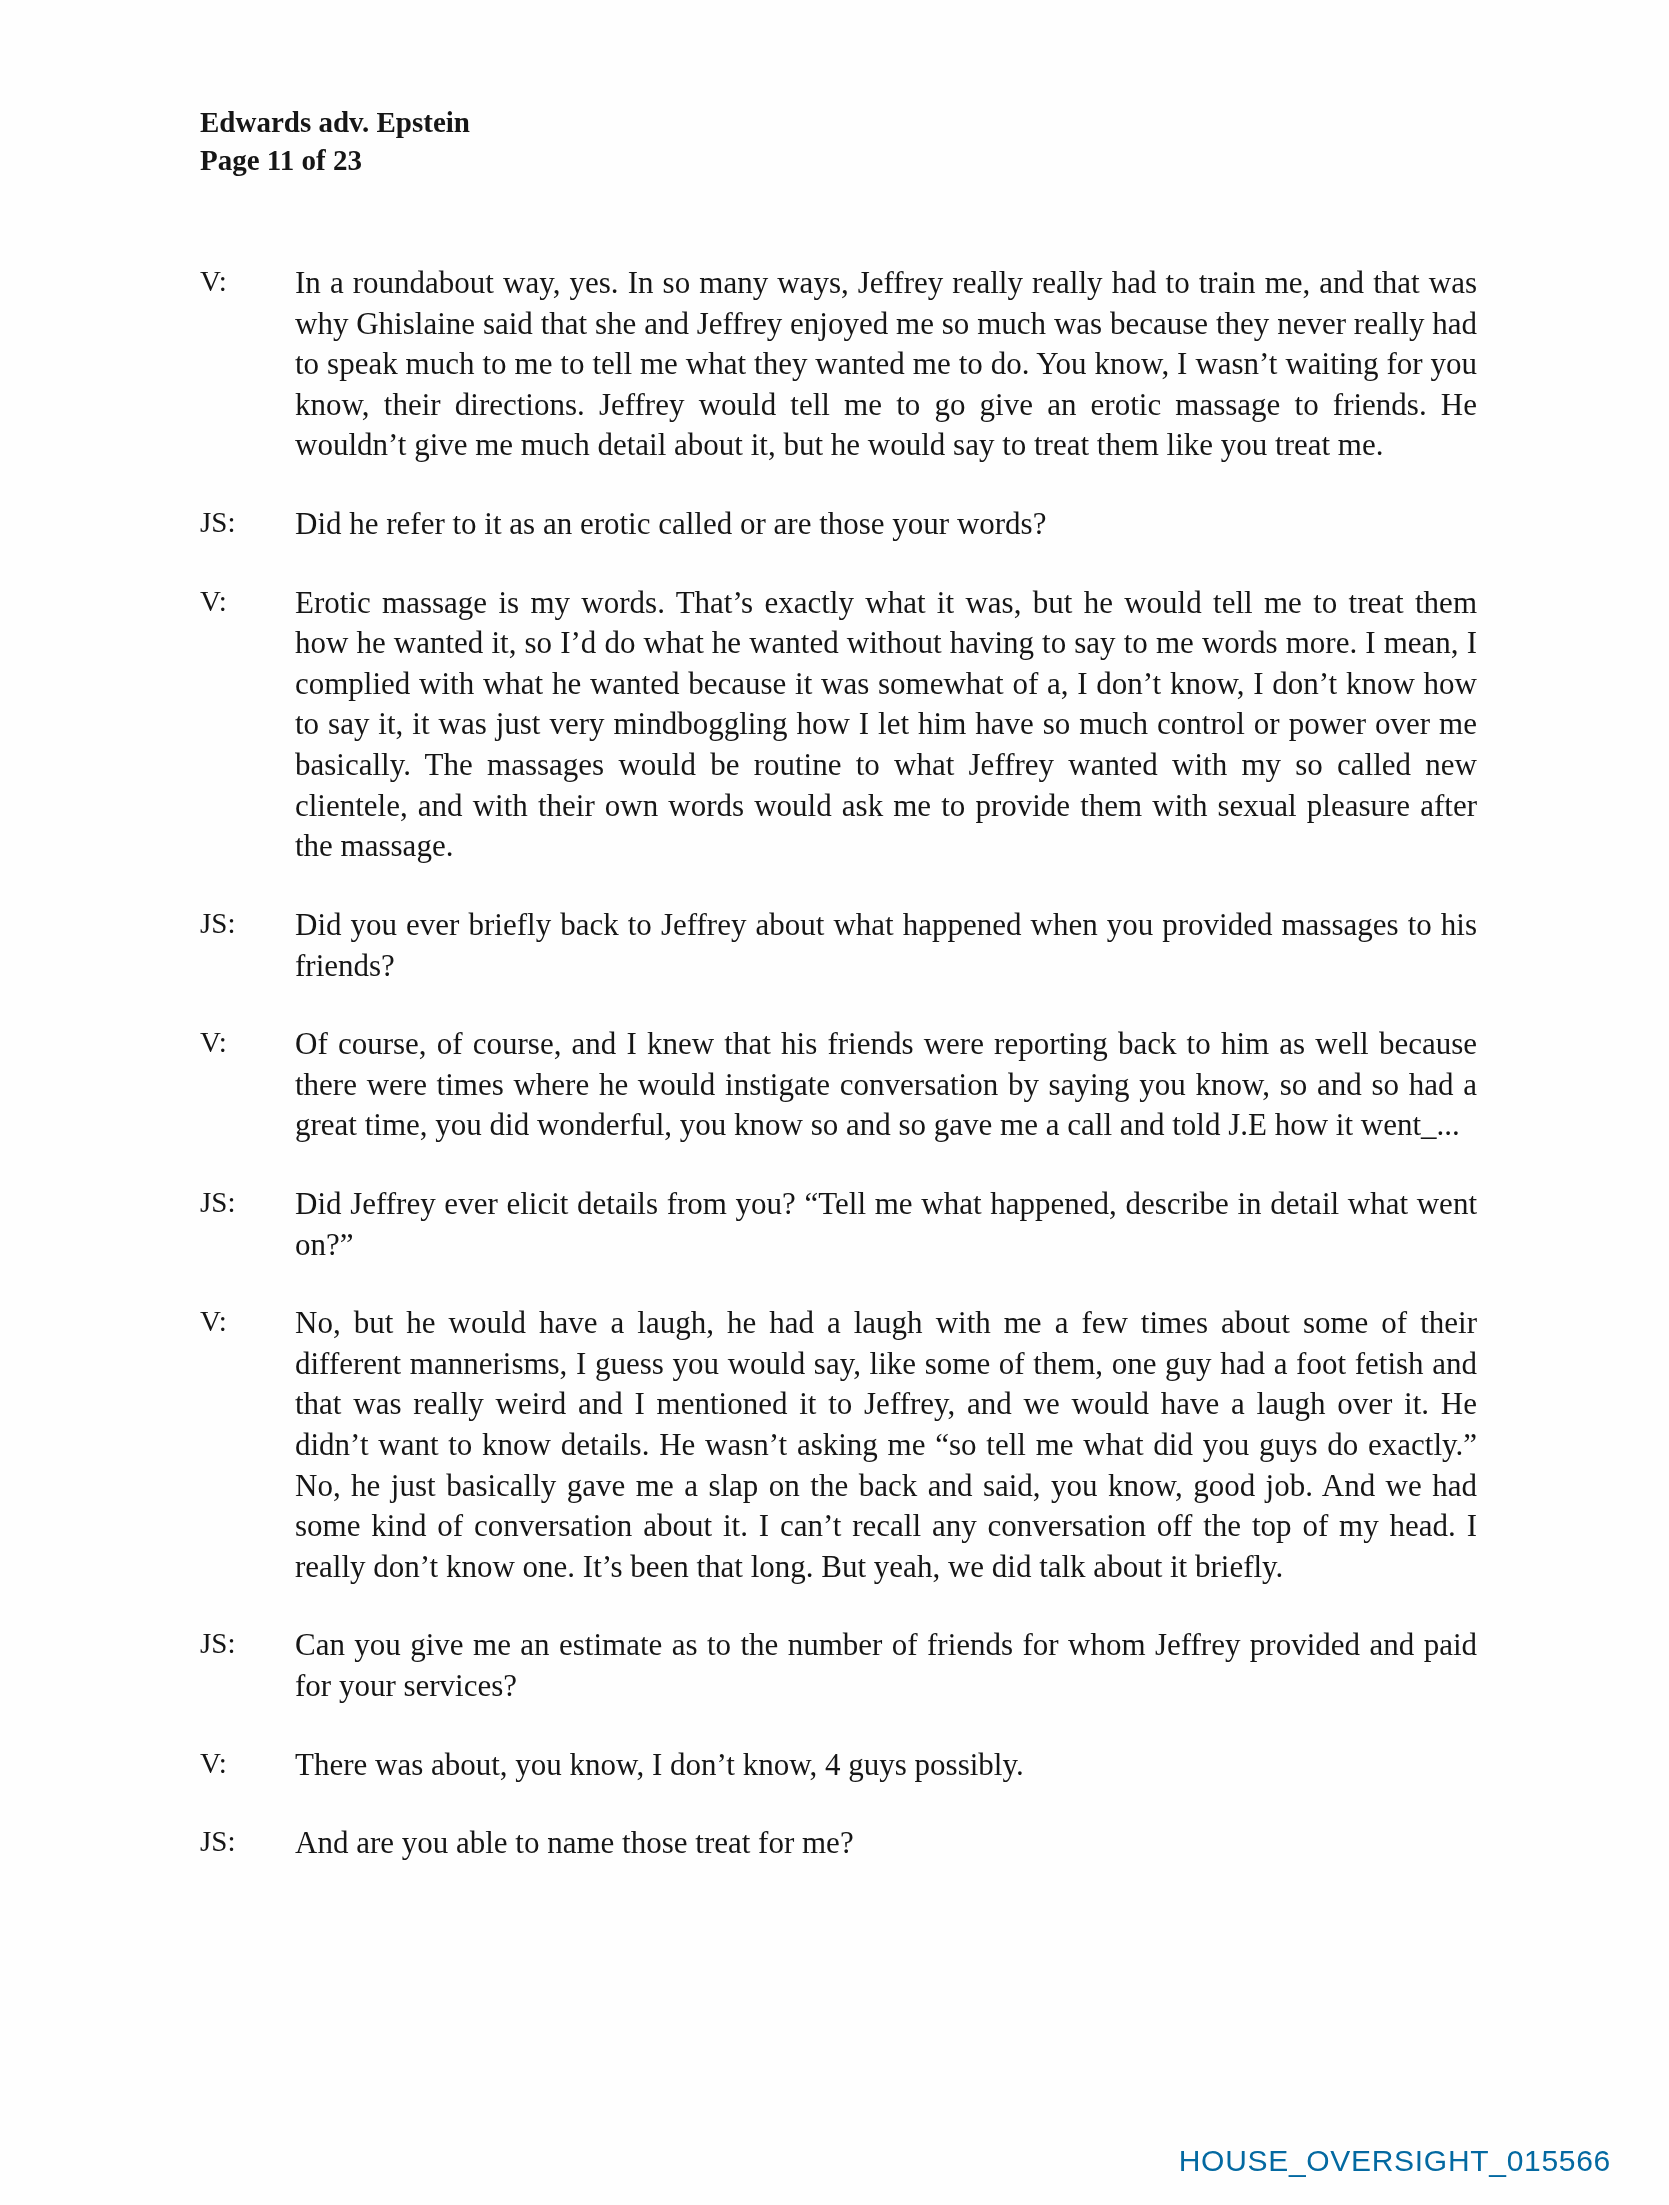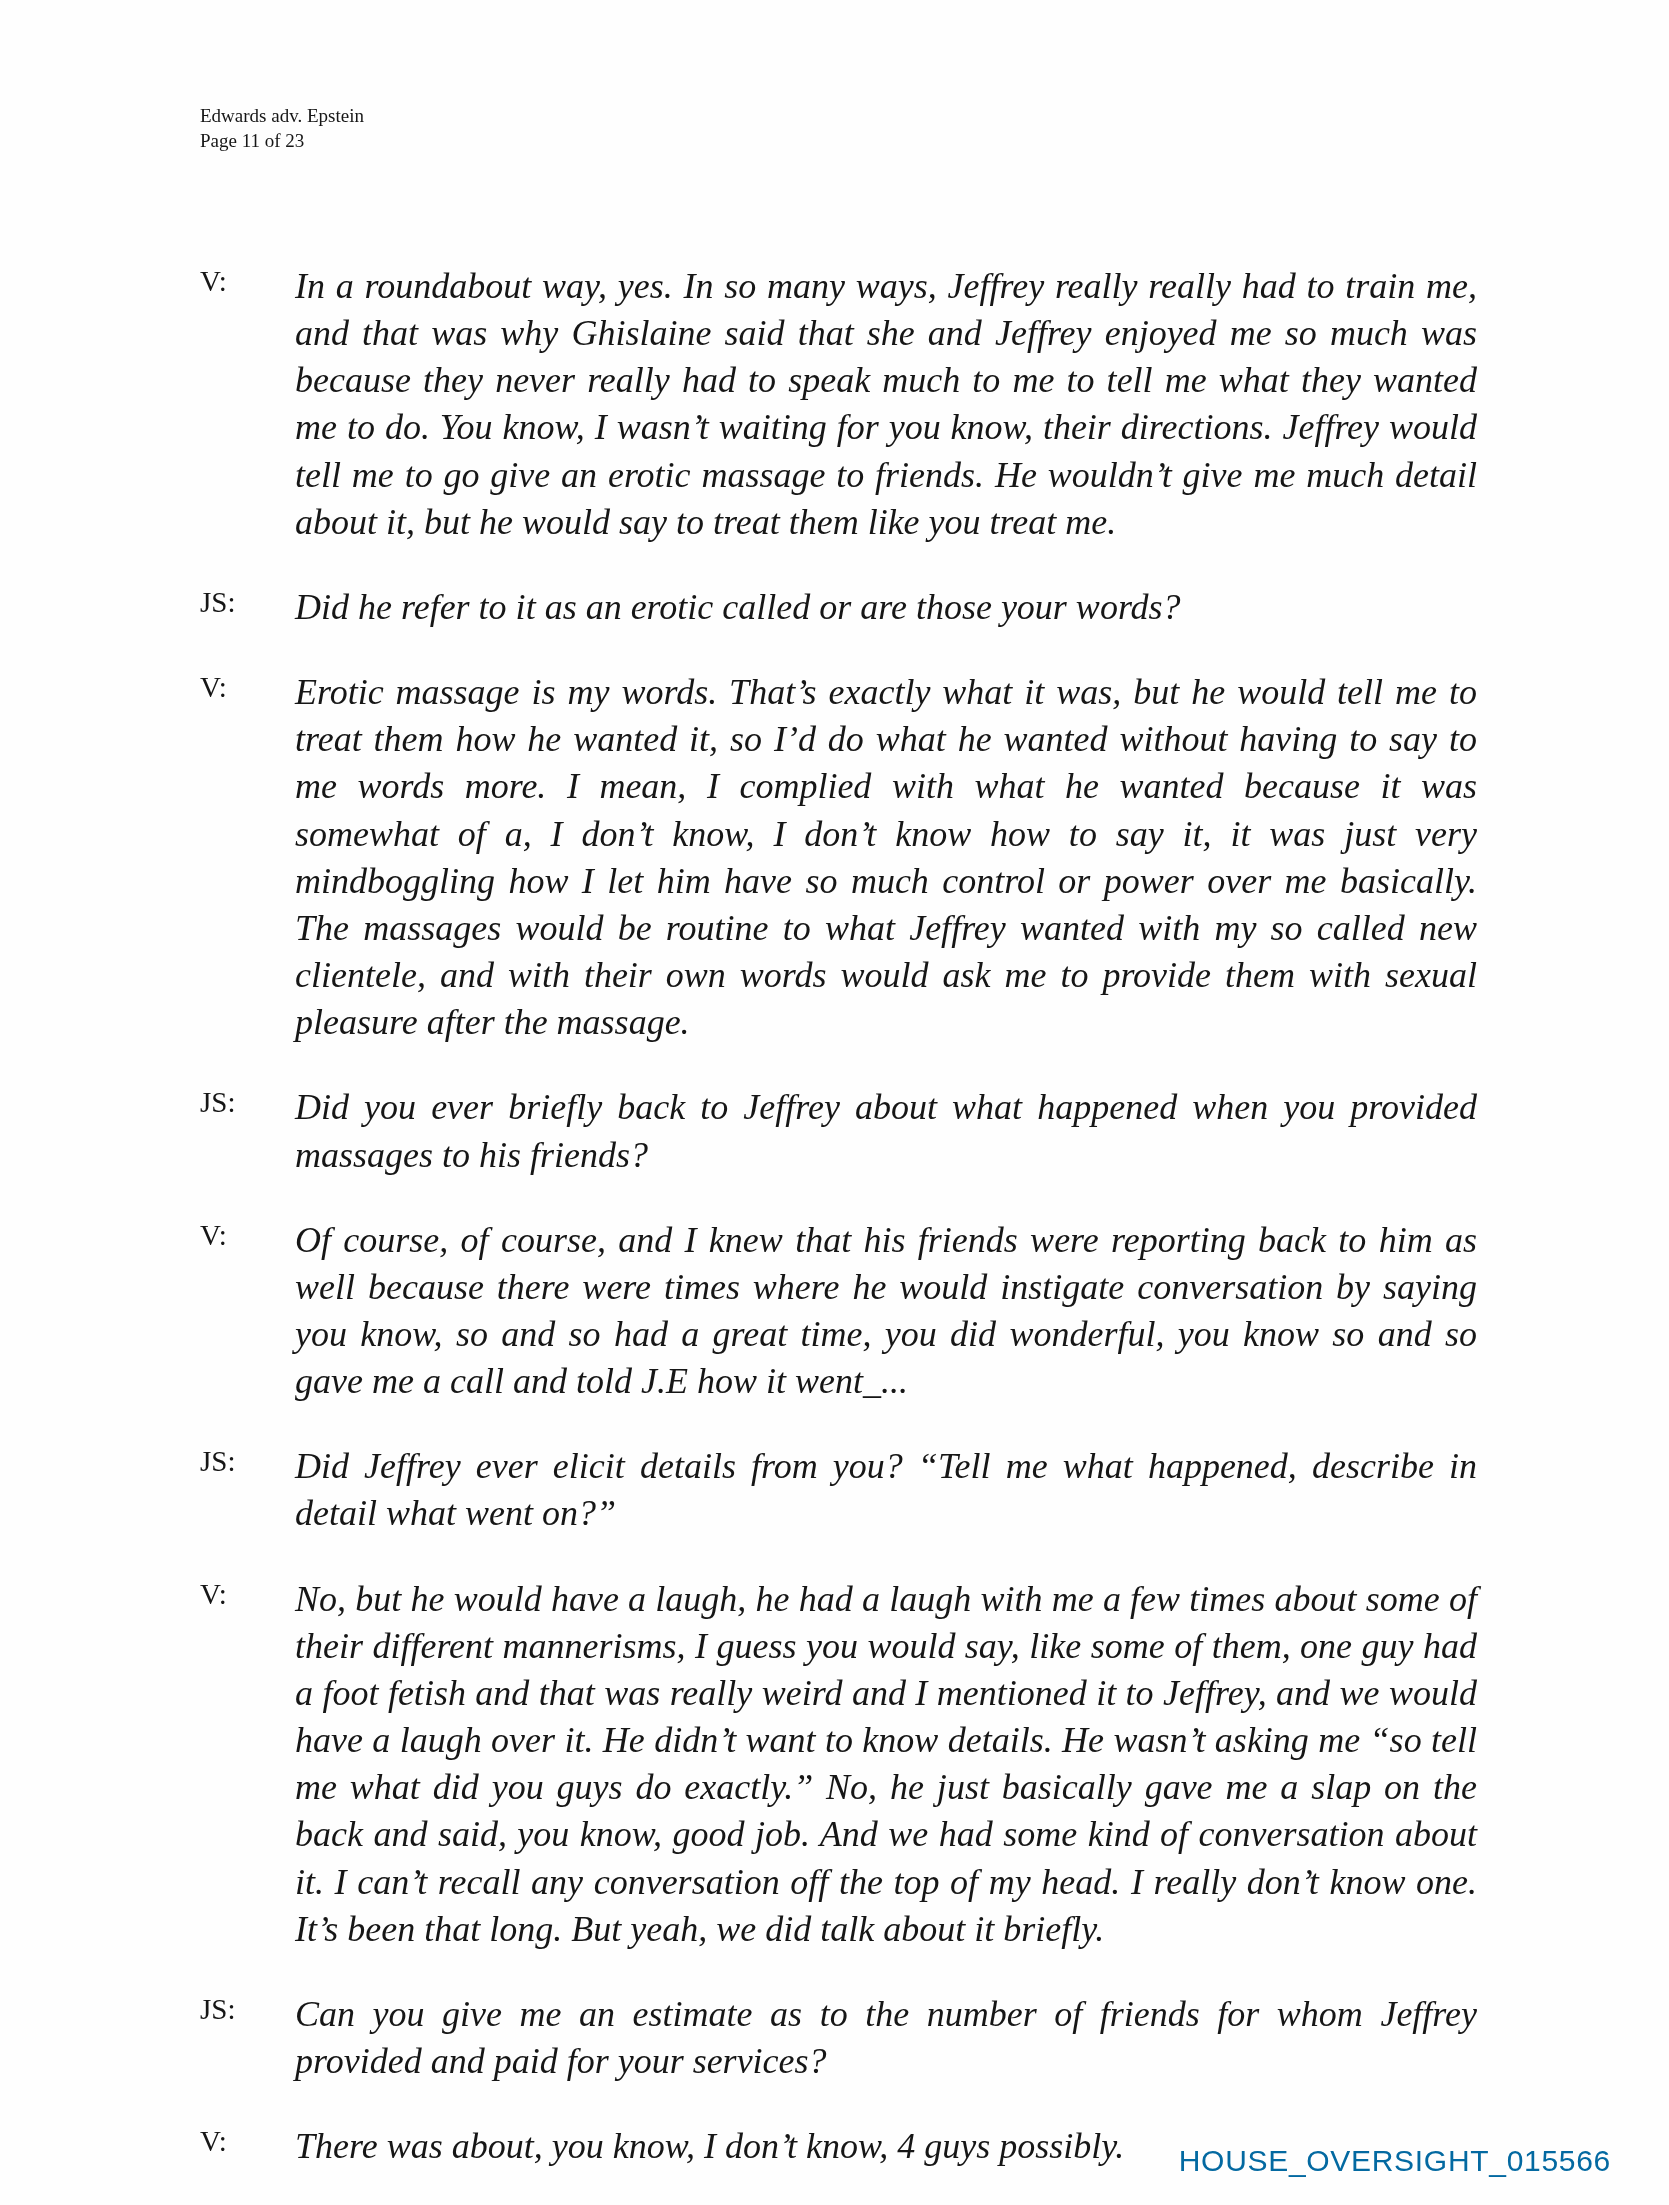--- a/index.html
+++ b/index.html
@@ -13,47 +13,47 @@
     height: 2205px;
     background: #fefefe;
     font-family: "Liberation Serif", serif;
     color: #161616;
     overflow: hidden;
   }
   .doc-header {
     position: absolute;
     left: 200px;
     top: 103px;
-    font-size: 19px;
+    font-size: 29px;
     line-height: 1.32;
     white-space: nowrap;
+    font-weight: bold;
   }
   .transcript {
     position: absolute;
     left: 200px;
     top: 263px;
     width: 1280px;
   }
   .qa-row {
     display: flex;
     align-items: flex-start;
     margin-bottom: 38px;
   }
   .speaker {
     width: 95px;
     flex: 0 0 95px;
     font-size: 29px;
     line-height: 1.31;
   }
   .speech {
     width: 1182px;
-    font-size: 36px;
+    font-size: 31px;
     line-height: 1.31;
     text-align: justify;
-    font-style: italic;
   }
   .bates-stamp {
     position: absolute;
     right: 58px;
     bottom: 27.5px;
     font-family: "Liberation Sans", sans-serif;
     font-size: 30px;
     letter-spacing: 0.7px;
     color: #0369a1;
   }

